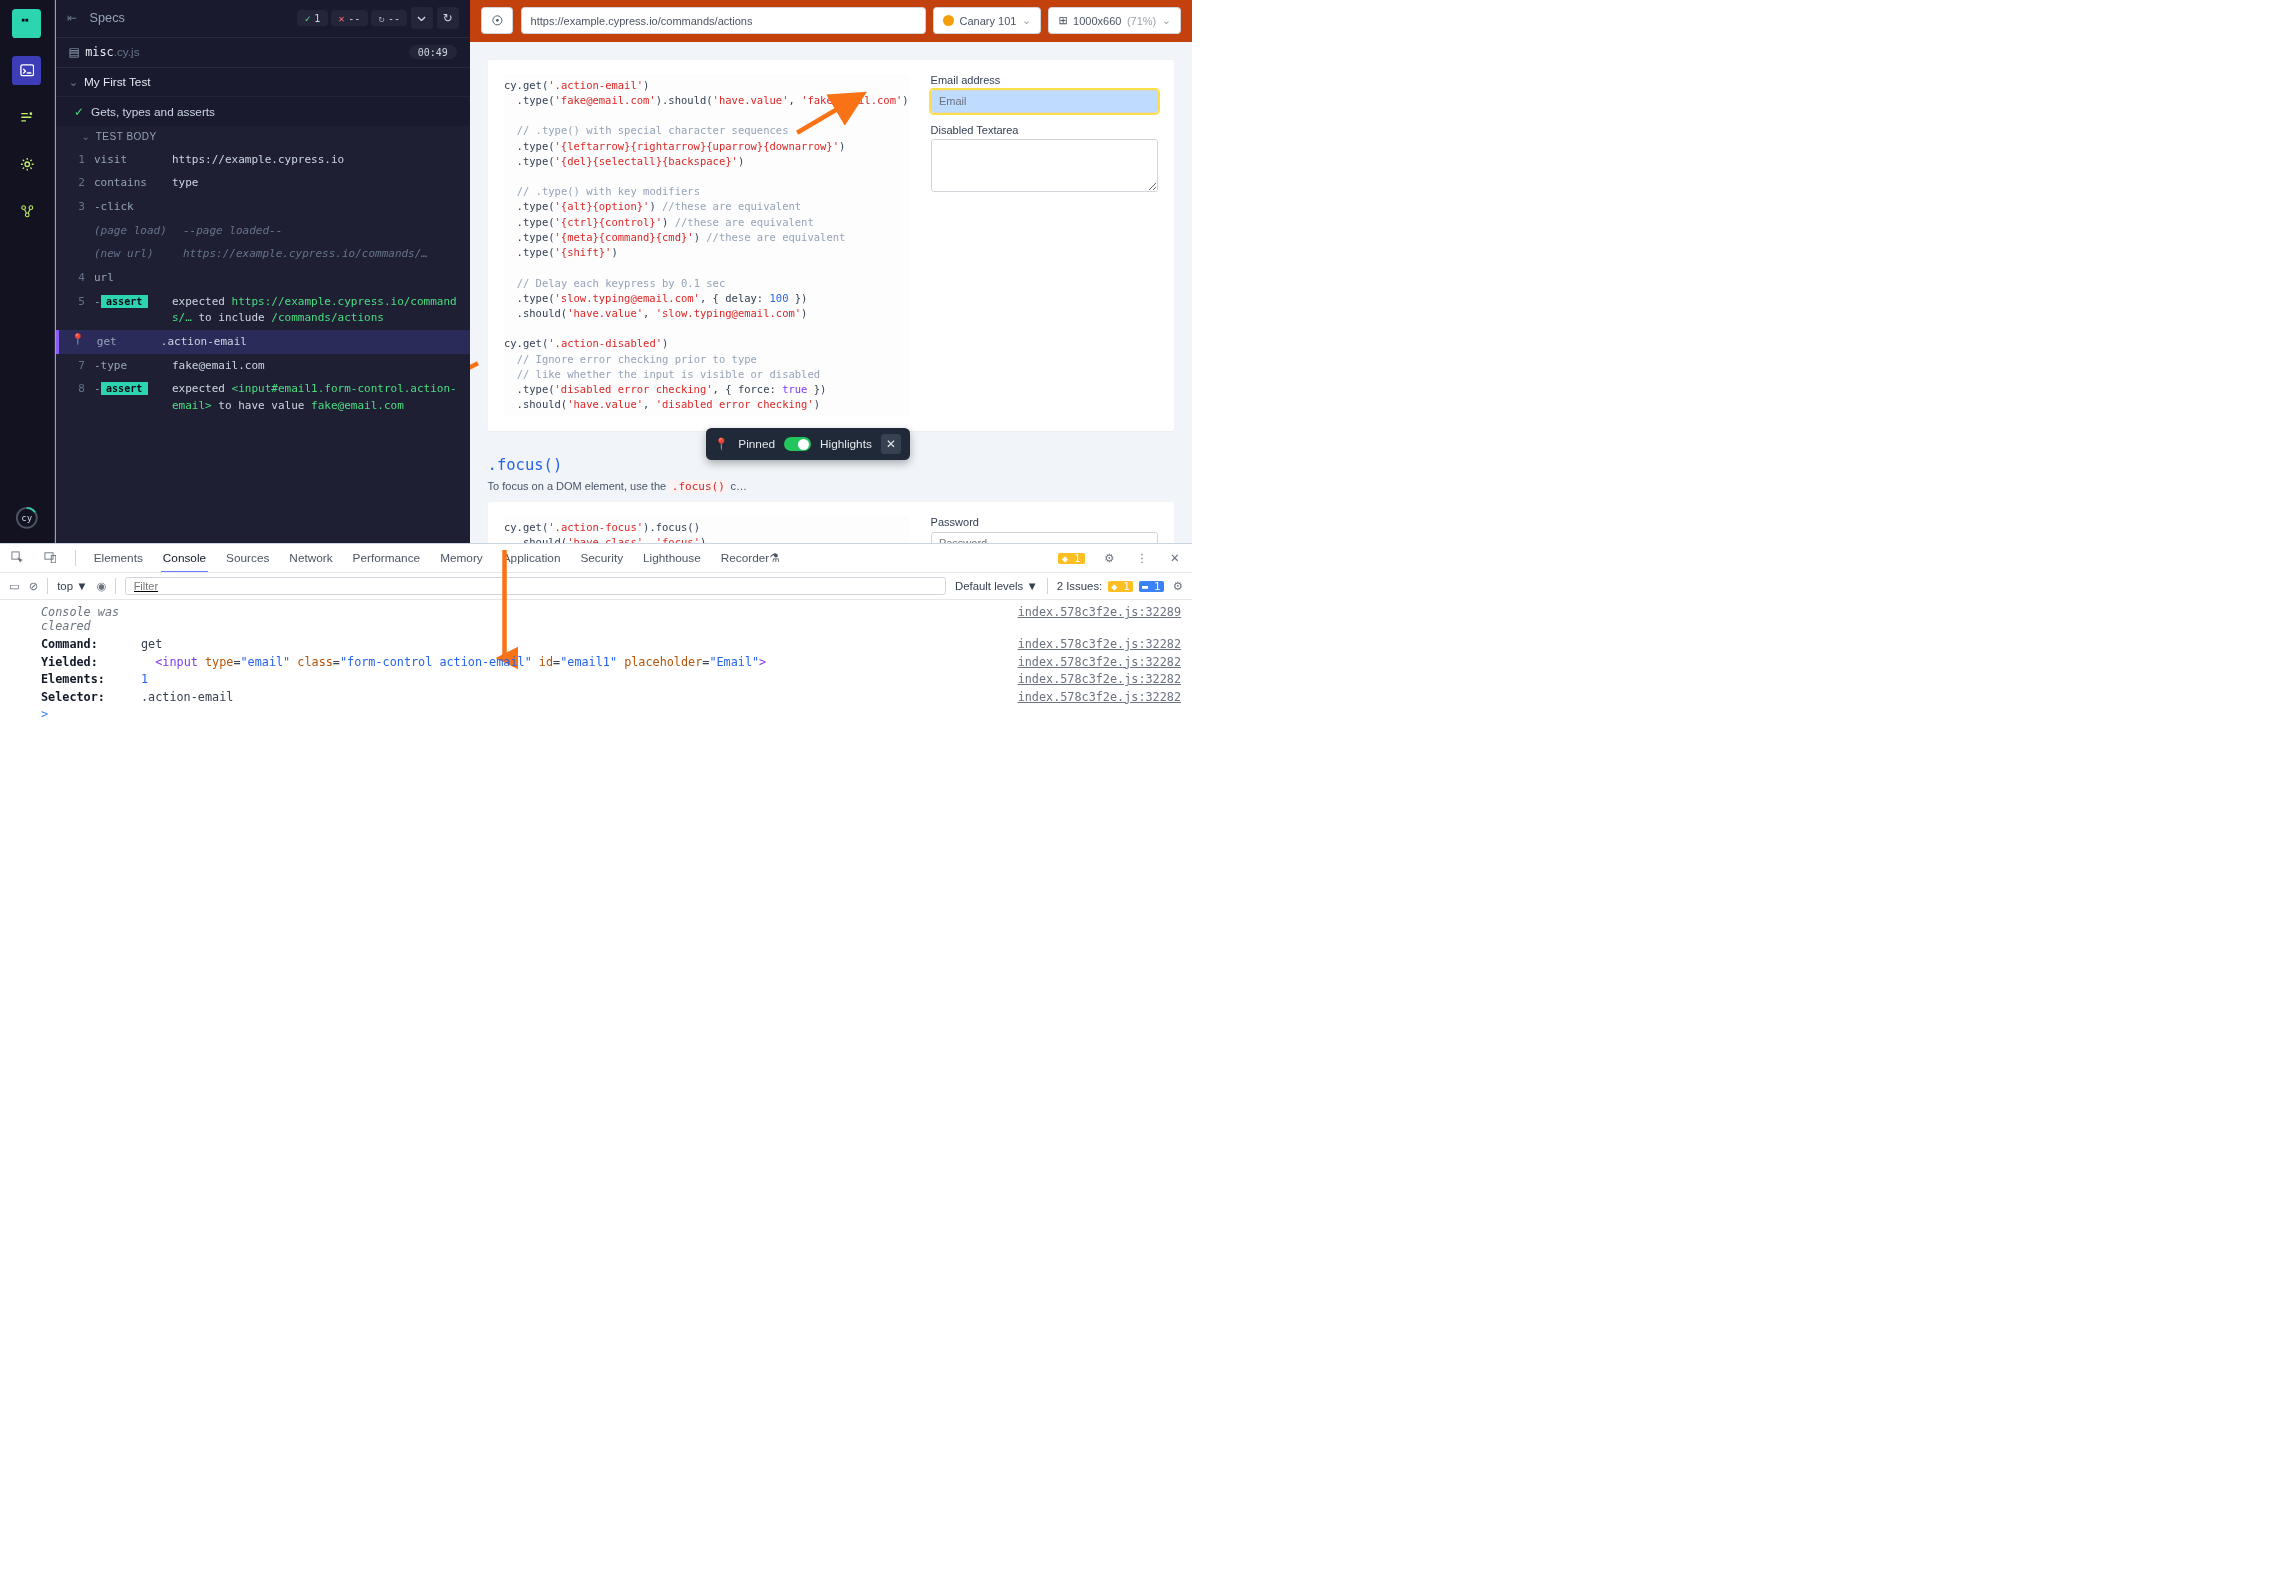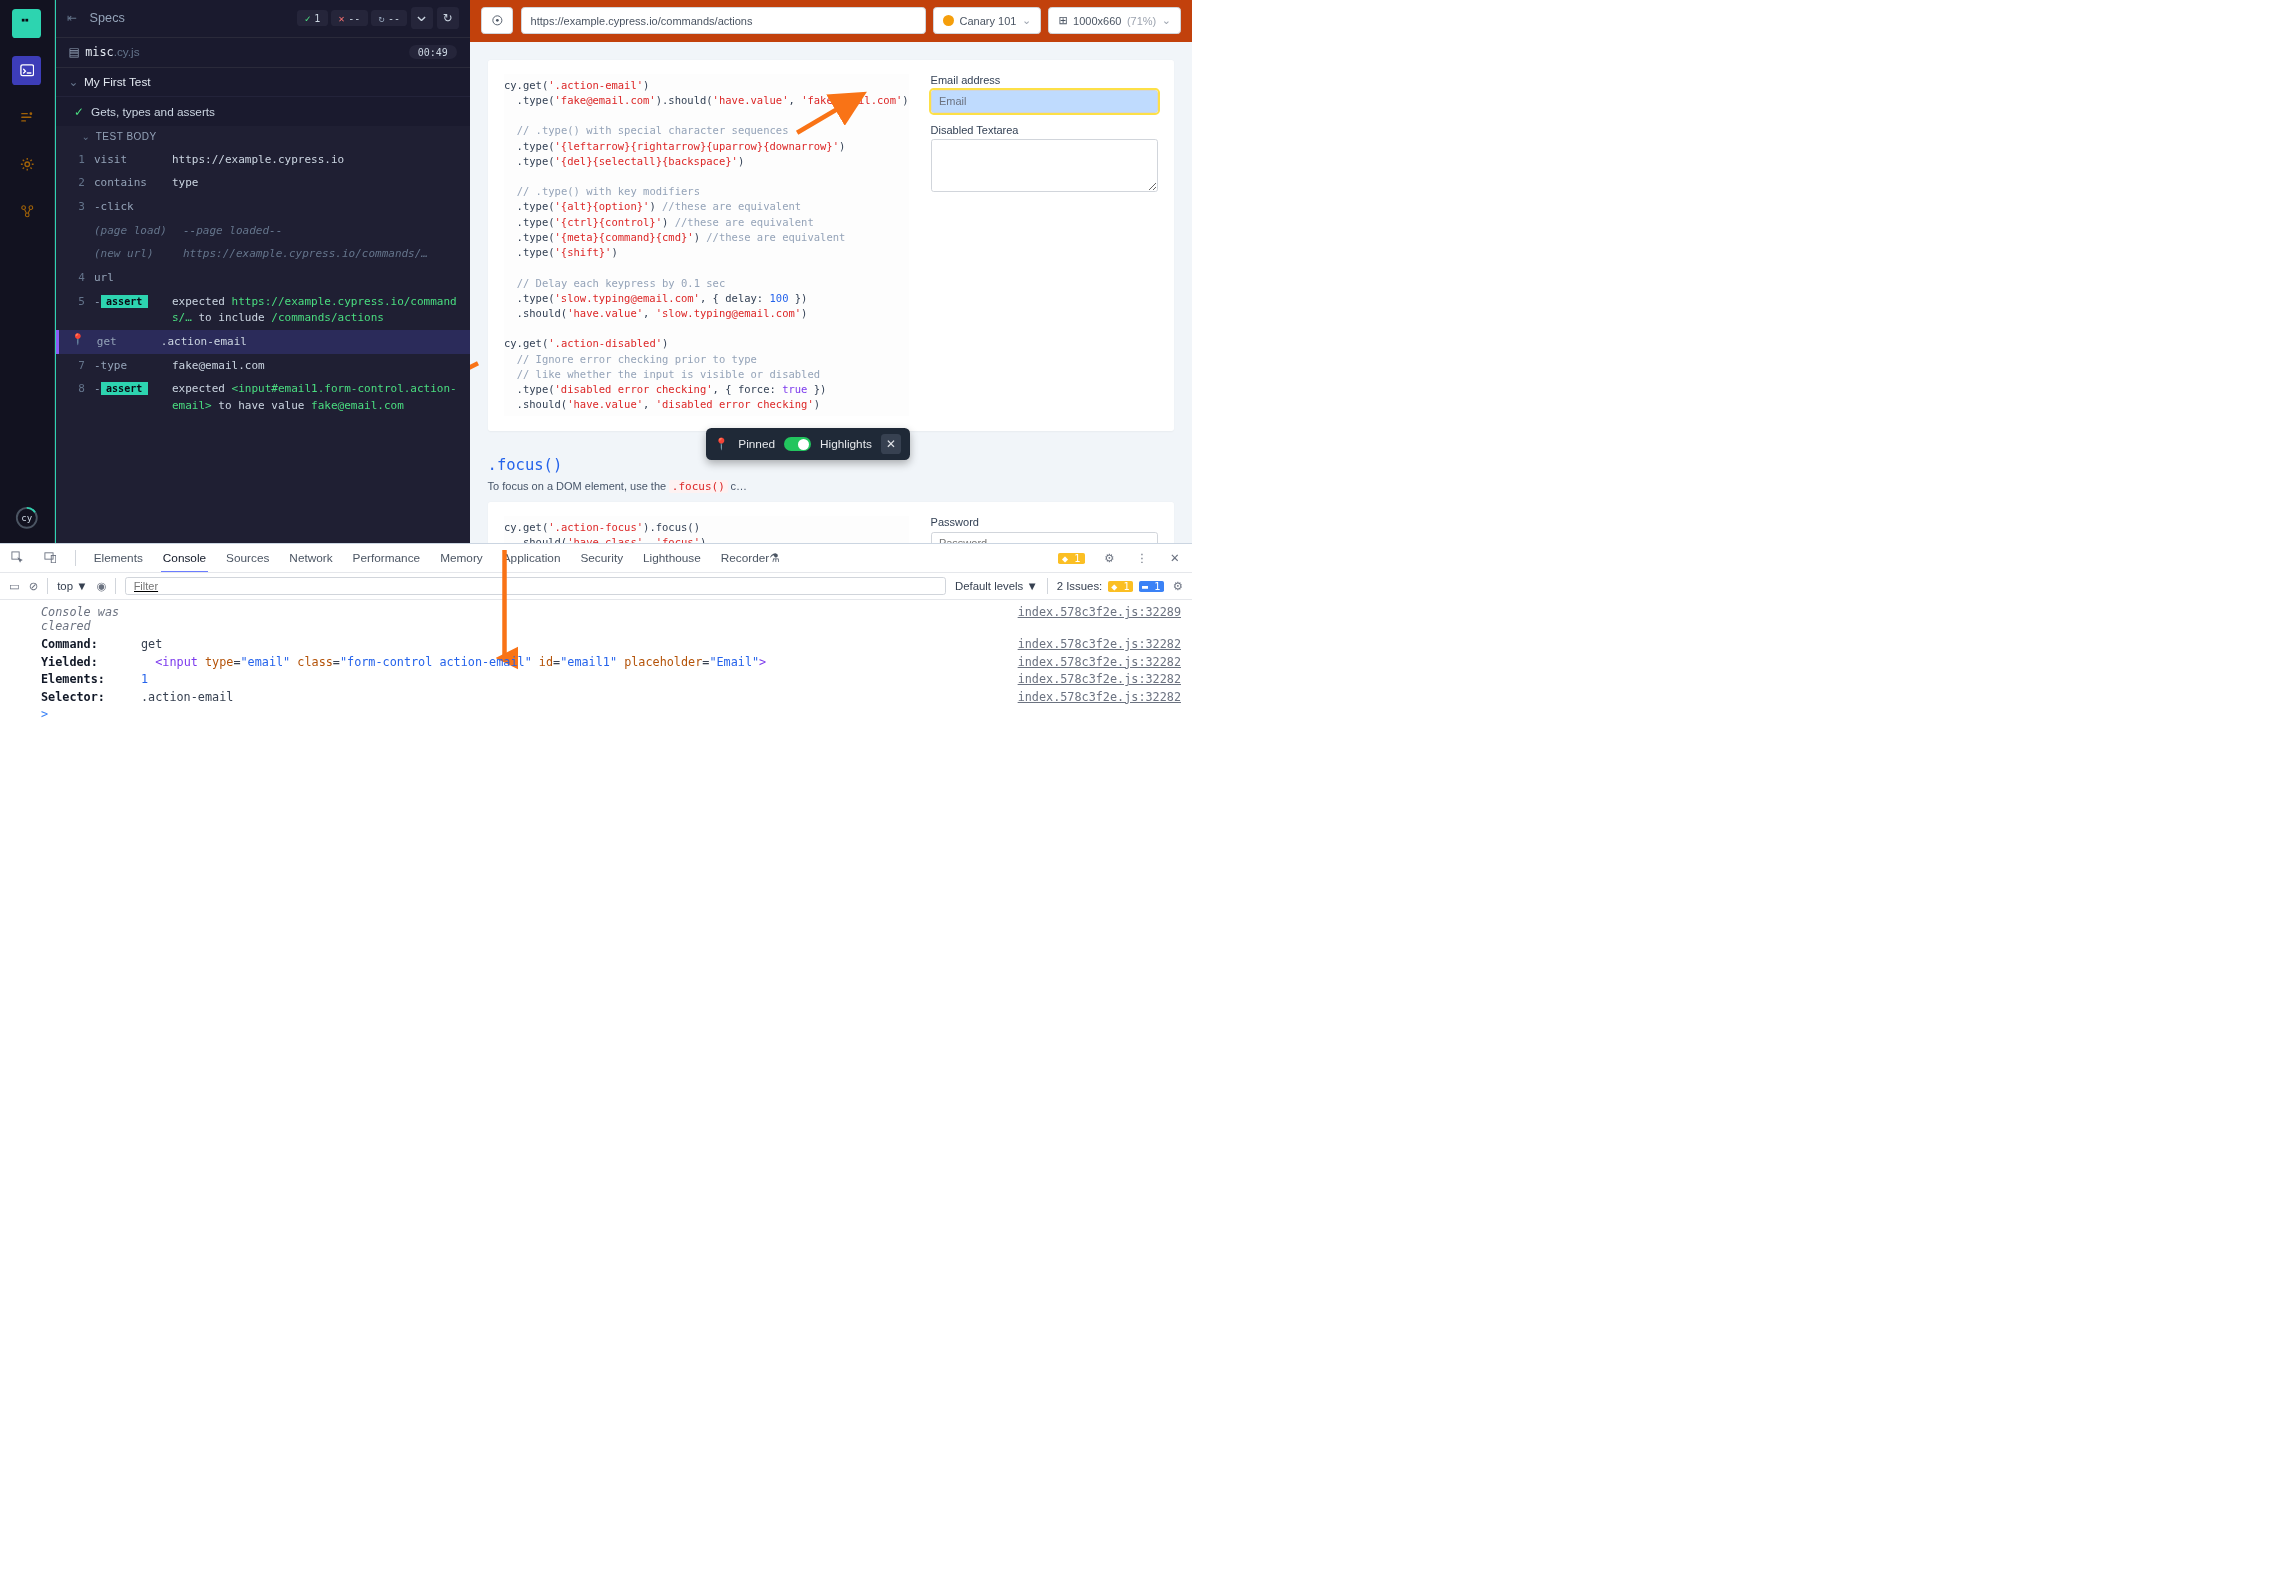--- a/index.html
+++ b/index.html
@@ -1,21 +1,21 @@
 <!DOCTYPE html>
 <html style="font-size:14.5px"><head>
 <meta charset="utf-8">
 <style>
 * { box-sizing: border-box; margin: 0; padding: 0; }
 body { font-family: -apple-system, BlinkMacSystemFont, "Segoe UI", sans-serif; background: #fff; width: 1192px; height: 825px; overflow: hidden; }
 
 
 .app { display: flex; height: 543px; }
 .left-rail { width: 57px; background: #121220; display: flex; flex-direction: column; align-items: center; padding-top: 9px; gap: 18px; border-right: 0.9px solid #2a2a3a; }
-.rail-icon { width: 29px; height: 29px; display: flex; align-items: center; justify-content: center; color: #a16207; cursor: pointer; border-radius: 3.6px; }
+.rail-icon { width: 29px; height: 29px; display: flex; align-items: center; justify-content: center; color: #bef264; cursor: pointer; border-radius: 3.6px; }
 .rail-icon.active { background: #3d3db8; color: #fff; }
 .rail-icon.app-logo { background: #2dd4b0; color: #121220; border-radius: 3.6px; }
 .rail-icon.cy-logo { margin-top: auto; margin-bottom: 11px; }
 
 .reporter { width: 431px; background: #1a1a2e; color: #cbd5e1; display: flex; flex-direction: column; font-size: 11.8px; border-left: 1.8px solid #2dd4b0; }
 .reporter-header { display: flex; align-items: center; padding: 7.3px 11px; gap: 7.3px; border-bottom: 0.9px solid #2a2a3a; }
 .reporter-header .specs-label { color: #94a3b8; font-size: 12.7px; margin-left: 5.5px; }
 .status-pills { margin-left: auto; display: flex; gap: 3.6px; align-items: center; }
 .pill { background: #25253a; border-radius: 3.6px; padding: 2.7px 7.3px; font-size: 10px; display: flex; align-items: center; gap: 3.6px; font-family: ui-monospace, Menlo, monospace; }
 .pill-pass { color: #4ade80; }

